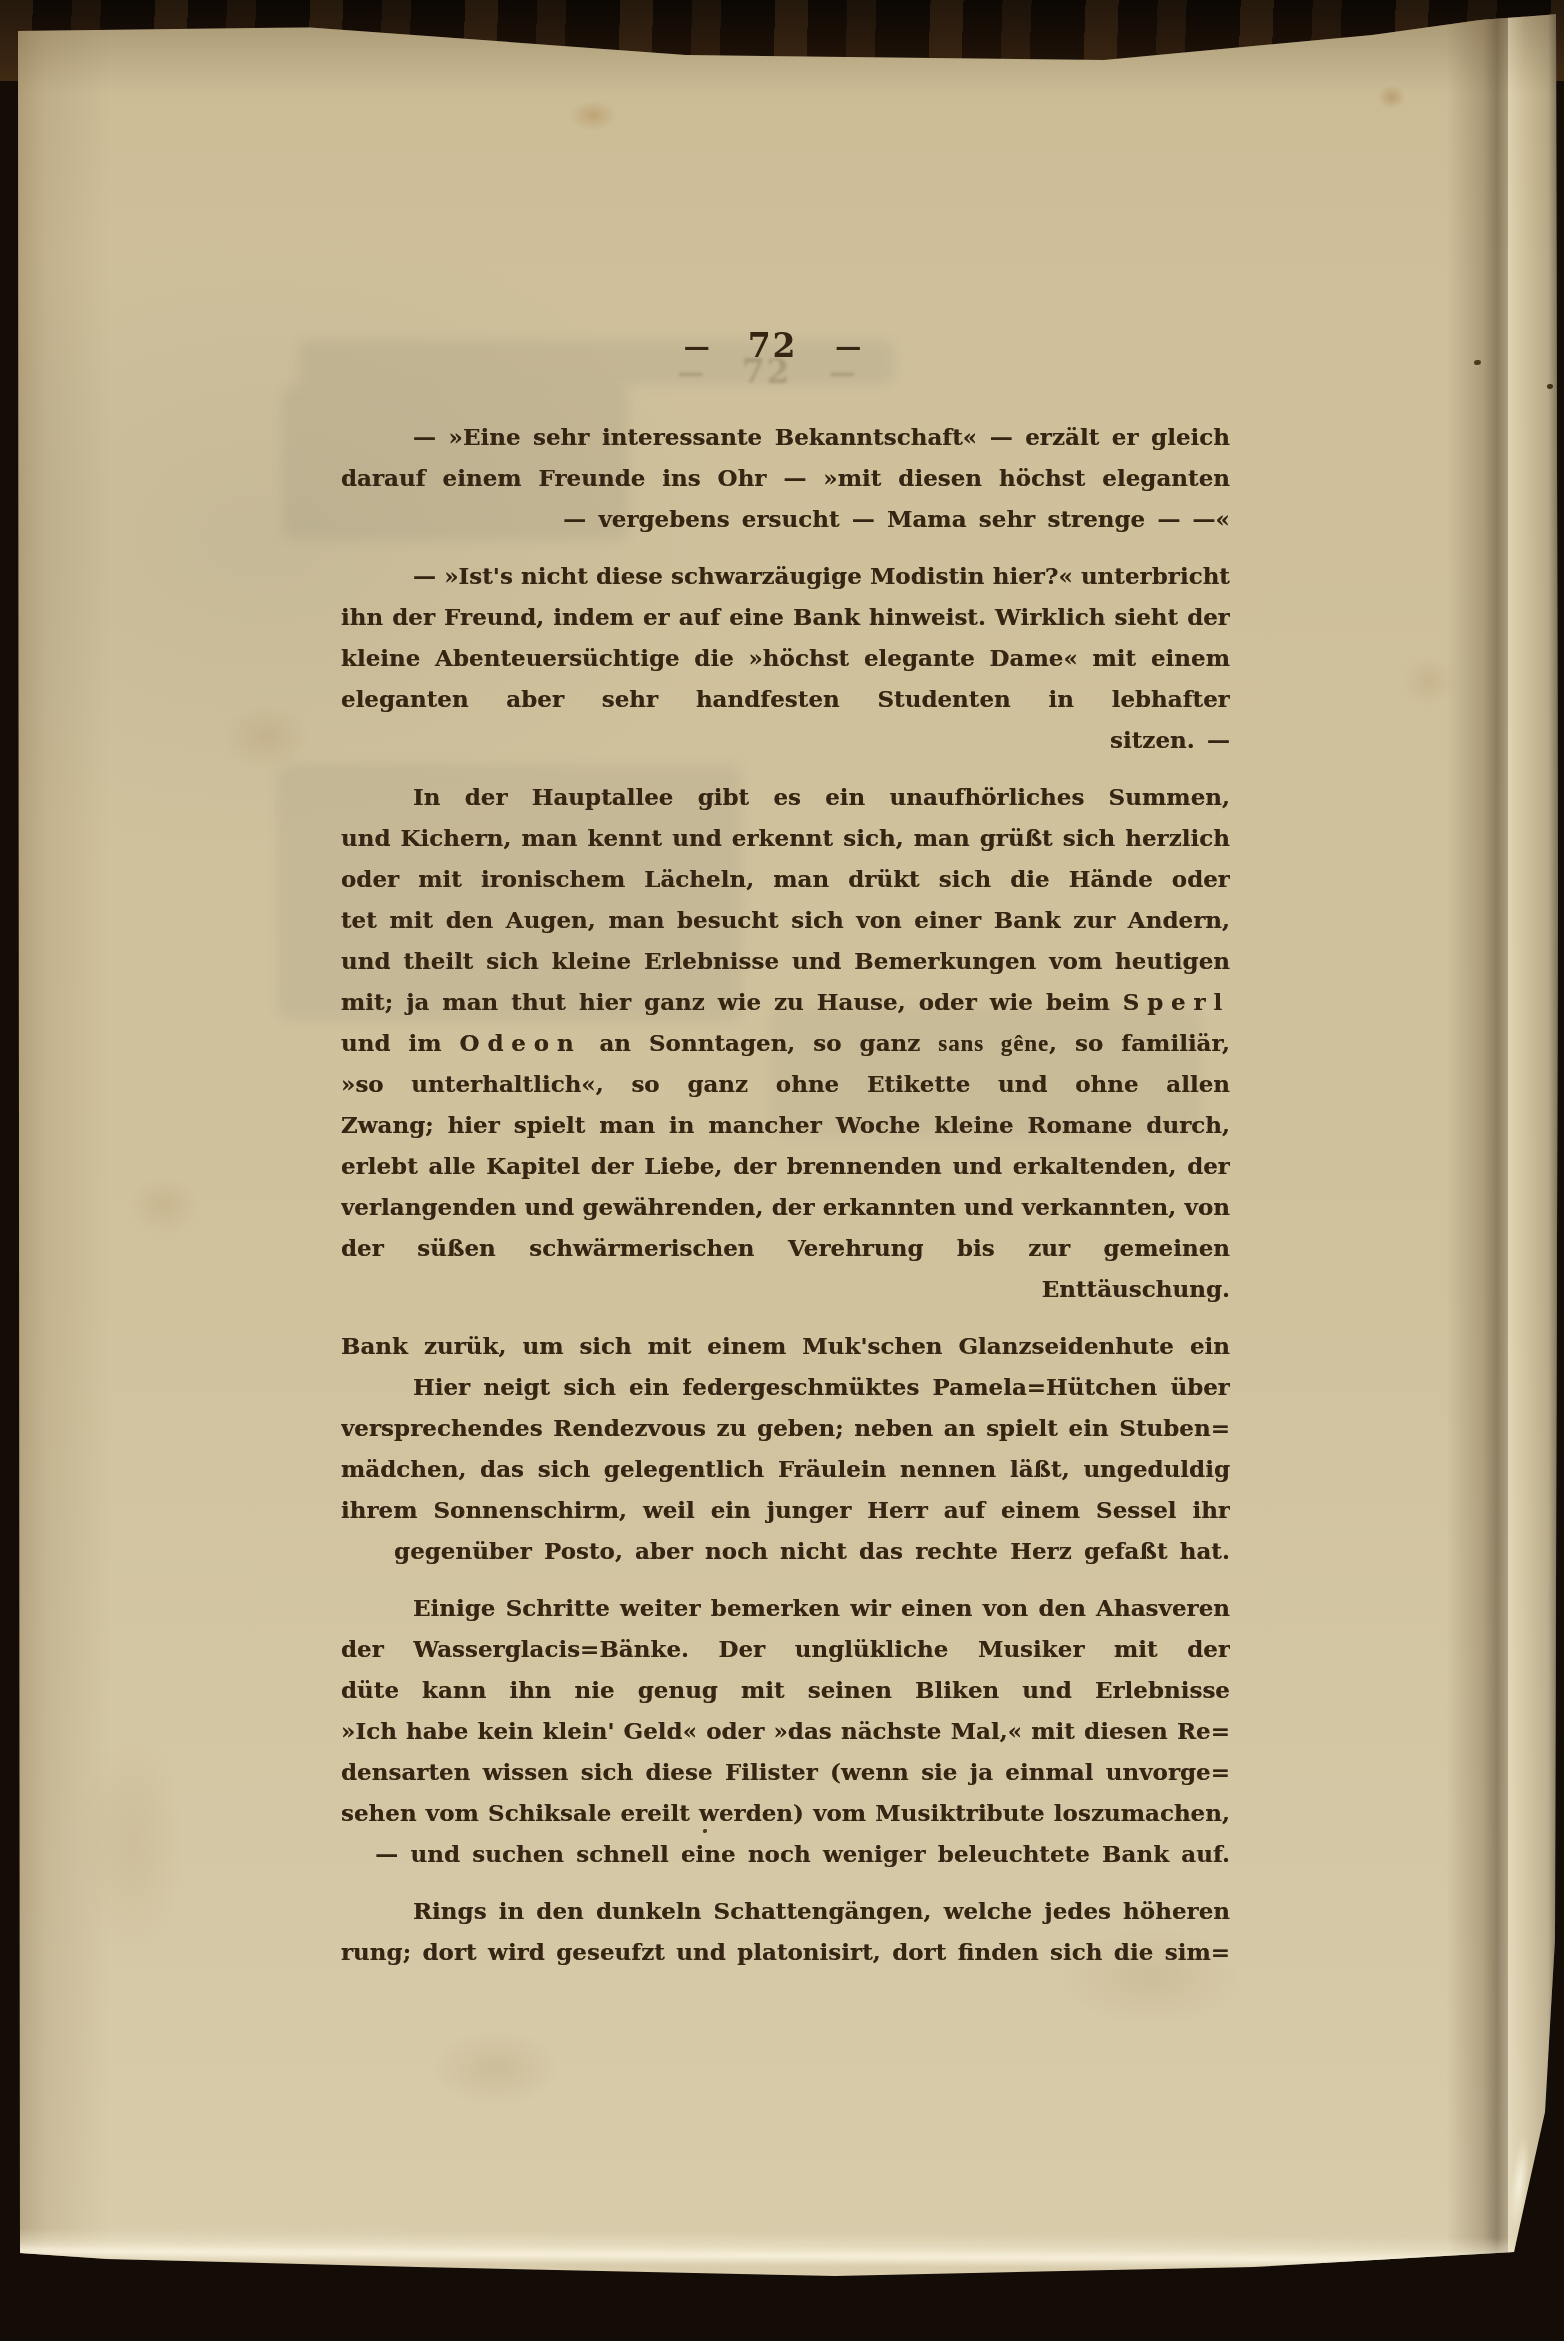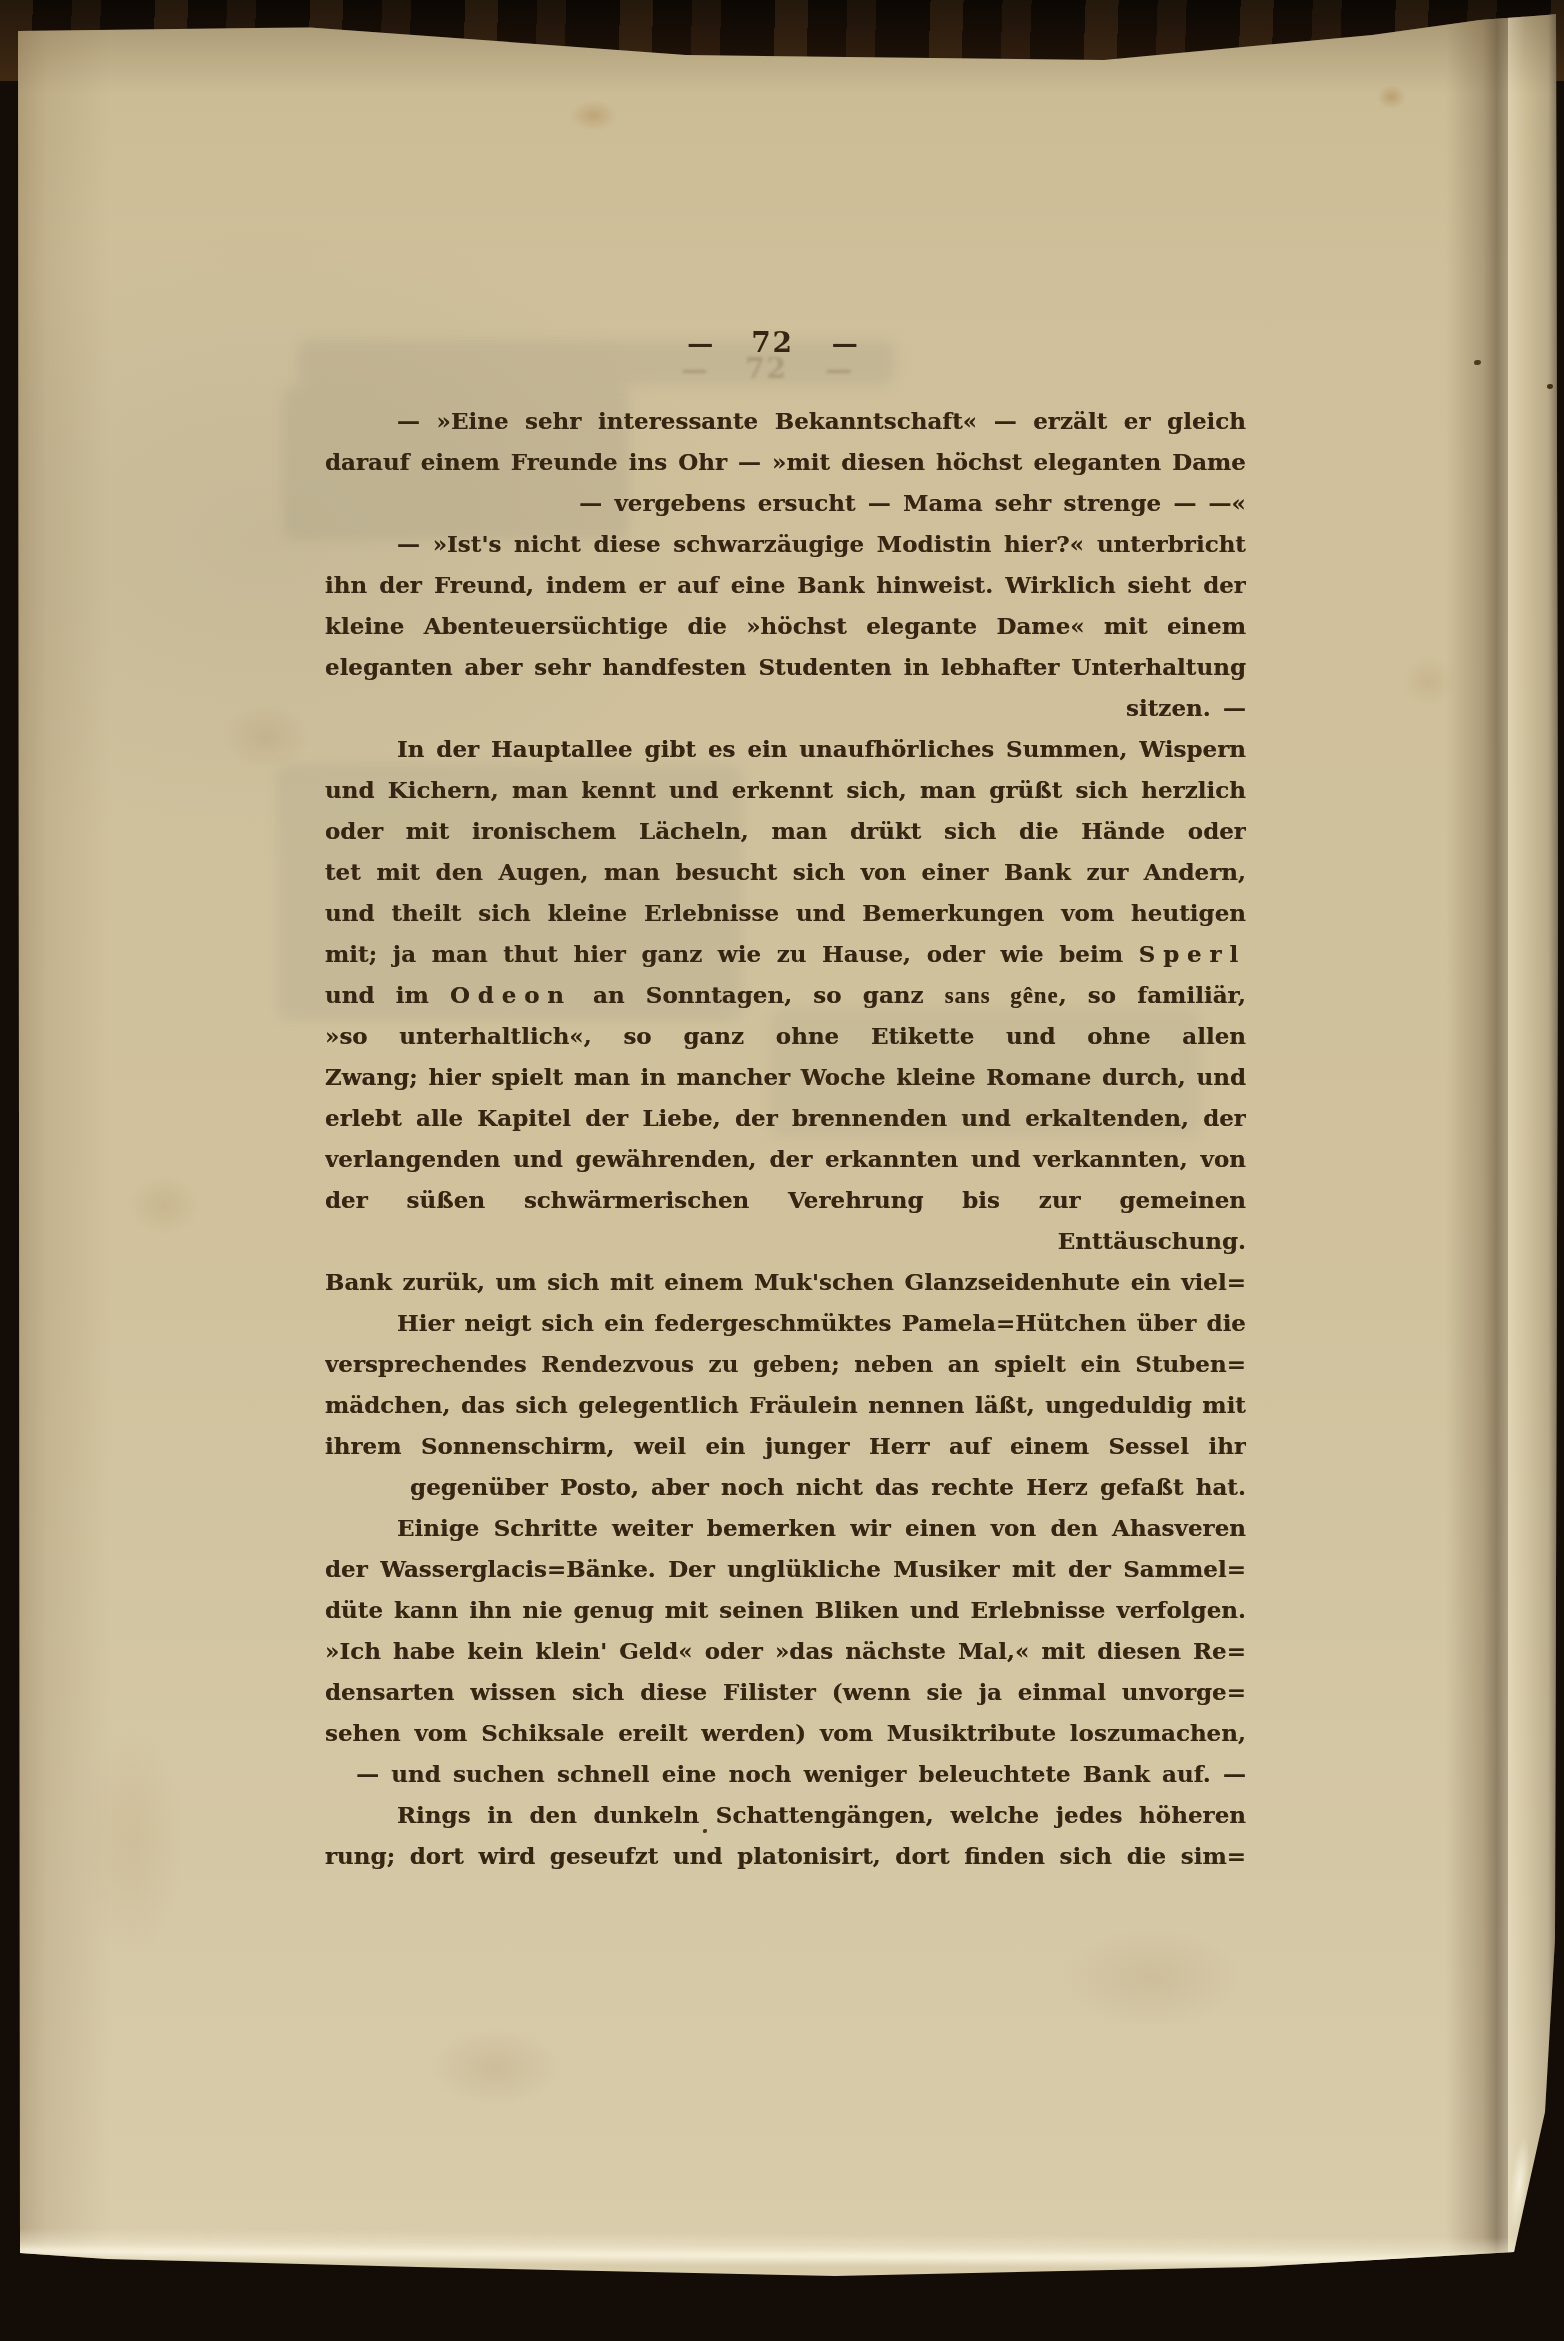--- a/index.html
+++ b/index.html
@@ -67,27 +67,27 @@
     background:radial-gradient(closest-side, rgba(248,242,222,.9), rgba(248,242,222,0));
     filter:blur(0.6px);transform:rotate(6deg);
   }
   .header{
     position:absolute;left:325px;top:326px;width:921px;
     display:flex;justify-content:center;align-items:center;gap:38px;
     font-weight:bold;font-size:26px;color:#362513;
     text-shadow:-6px 26px 3px rgba(120,104,78,.35);
     transform:translateX(-13px);
   }
-  .header .num{font-size:28px;letter-spacing:1.8px}
+  .header .num{font-size:33px;letter-spacing:1.8px}
   .text{
     position:absolute;left:325px;top:400px;width:921px;
     font-size:23px;font-weight:bold;color:#362513;
     text-shadow:0 0 0.6px rgba(54,37,19,.55);
   }
-  .para{margin:0}
+  .para{margin:16px}
   .line{line-height:41px;height:41px;overflow:hidden;text-align:right;word-spacing:4.2px}
   .line.just{text-align:justify;text-align-last:justify;word-spacing:normal}
   .line.indent{padding-left:72px}
   .spaced{letter-spacing:.34em}
   .antiqua{font-family:Liberation Serif, serif;letter-spacing:0.9px}
 </style>
 </head>
 <body>
 
 <div class="top-edge"></div>

